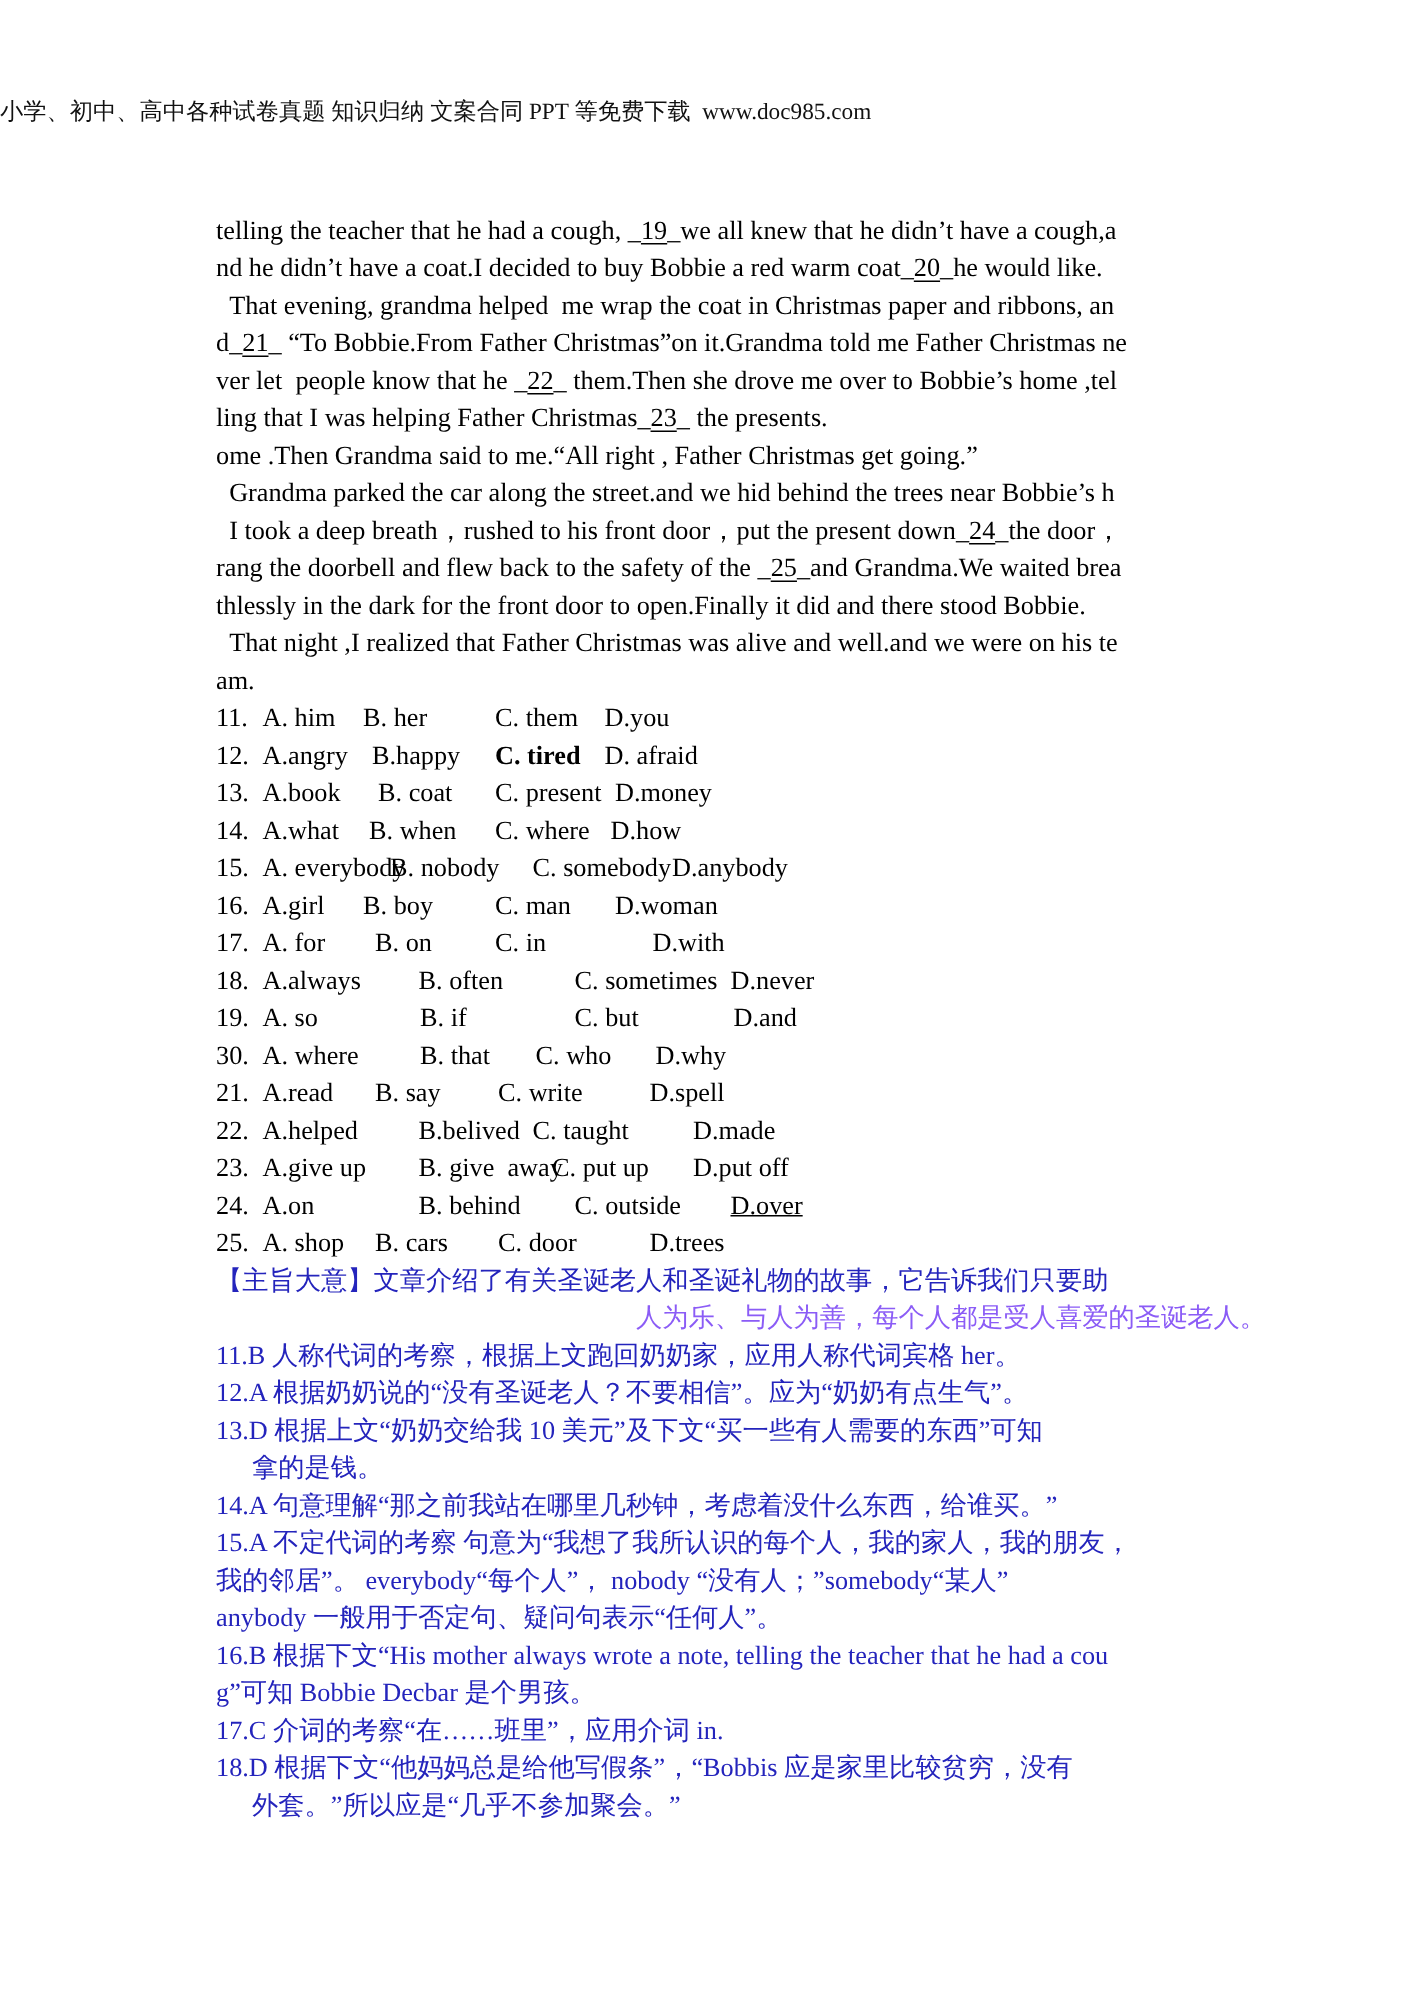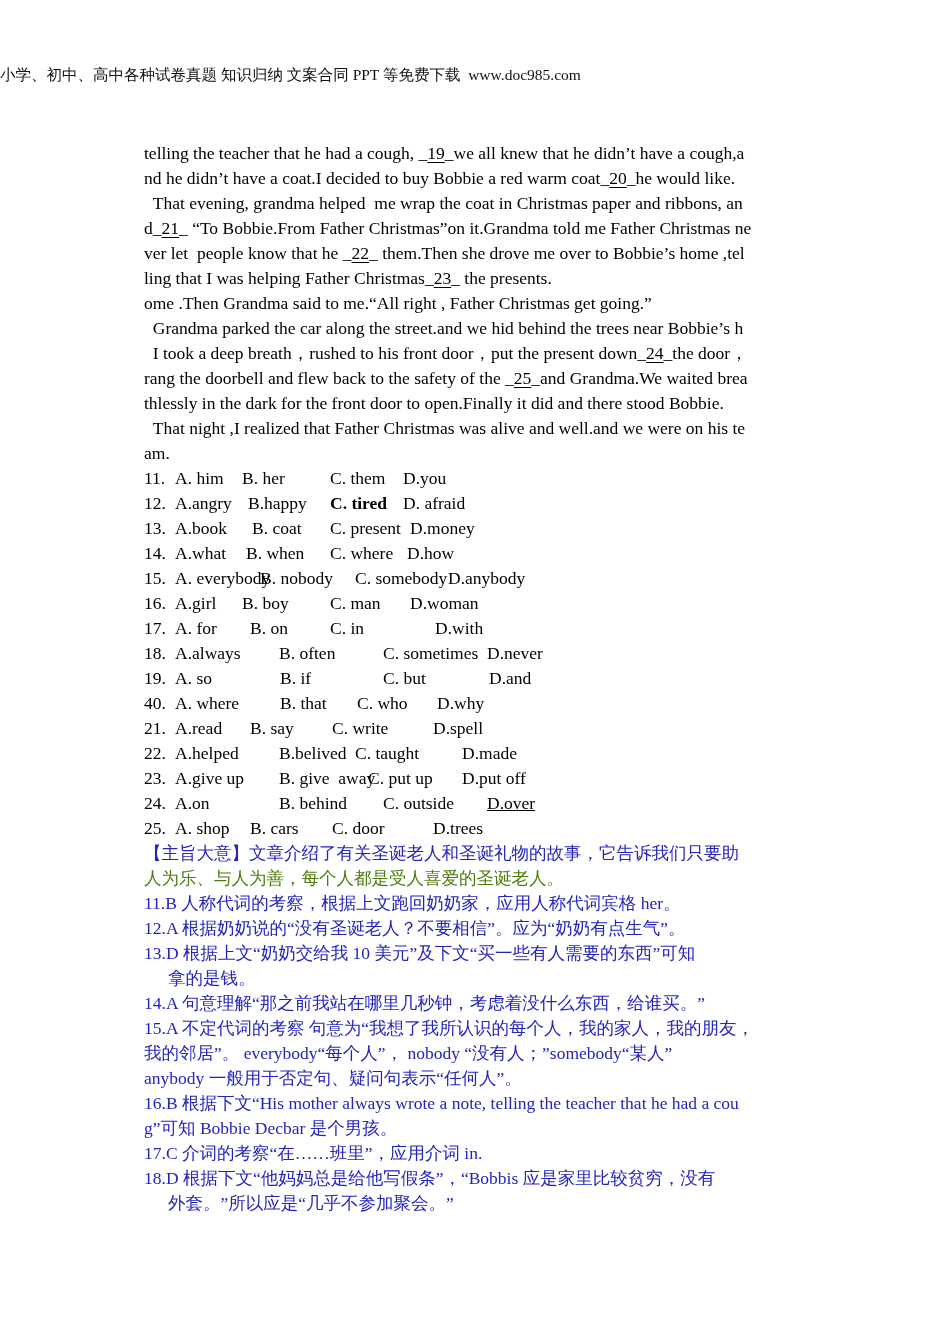--- a/index.html
+++ b/index.html
@@ -139,21 +139,21 @@
           <span style="left: 343px;">D.never</span>
         </div>
         <div class="q-row">
           <span style="left: 0px;">19.</span>
           <span style="left: 31px;">A. so</span>
           <span style="left: 136px;">B. if</span>
           <span style="left: 239px;">C. but</span>
           <span style="left: 345px;">D.and</span>
         </div>
         <div class="q-row">
-          <span style="left: 0px;">40.</span>
+          <span style="left: 0px;">30.</span>
           <span style="left: 31px;">A. where</span>
           <span style="left: 136px;">B. that</span>
           <span style="left: 213px;">C. who</span>
           <span style="left: 293px;">D.why</span>
         </div>
         <div class="q-row">
           <span style="left: 0px;">21.</span>
           <span style="left: 31px;">A.read</span>
           <span style="left: 106px;">B. say</span>
           <span style="left: 188px;">C. write</span>
@@ -183,21 +183,21 @@
         <div class="q-row">
           <span style="left: 0px;">25.</span>
           <span style="left: 31px;">A. shop</span>
           <span style="left: 106px;">B. cars</span>
           <span style="left: 188px;">C. door</span>
           <span style="left: 289px;">D.trees</span>
         </div>
       </div>
     <div id="analysis">
         <div class="analysis-line" style="color: rgb(36, 36, 188);">【主旨大意】文章介绍了有关圣诞老人和圣诞礼物的故事，它告诉我们只要助</div>
-        <div class="analysis-line" style="color: #4d7c0f;">人为乐、与人为善，每个人都是受人喜爱的圣诞老人。</div>
+        <div class="analysis-line" style="color: #8b5cf6; text-align: right;">人为乐、与人为善，每个人都是受人喜爱的圣诞老人。</div>
         <div class="analysis-line" style="color: rgb(36, 36, 188);">11.B 人称代词的考察，根据上文跑回奶奶家，应用人称代词宾格 her。</div>
         <div class="analysis-line" style="color: rgb(36, 36, 188);">12.A 根据奶奶说的“没有圣诞老人？不要相信”。应为“奶奶有点生气”。</div>
         <div class="analysis-line" style="color: rgb(36, 36, 188);">13.D 根据上文“奶奶交给我 10 美元”及下文“买一些有人需要的东西”可知</div>
         <div class="analysis-line indent" style="color: rgb(36, 36, 188);">拿的是钱。</div>
         <div class="analysis-line" style="color: rgb(36, 36, 188);">14.A 句意理解“那之前我站在哪里几秒钟，考虑着没什么东西，给谁买。”</div>
         <div class="analysis-line" style="color: rgb(36, 36, 188);">15.A 不定代词的考察 句意为“我想了我所认识的每个人，我的家人，我的朋友，</div>
         <div class="analysis-line" style="color: rgb(36, 36, 188);">我的邻居”。 everybody“每个人”， nobody “没有人；”somebody“某人”</div>
         <div class="analysis-line" style="color: rgb(36, 36, 188);">anybody 一般用于否定句、疑问句表示“任何人”。</div>
         <div class="analysis-line" style="color: rgb(36, 36, 188);">16.B 根据下文“His mother always wrote a note, telling the teacher that he had a cou</div>
         <div class="analysis-line" style="color: rgb(36, 36, 188);">g”可知 Bobbie Decbar 是个男孩。</div>

